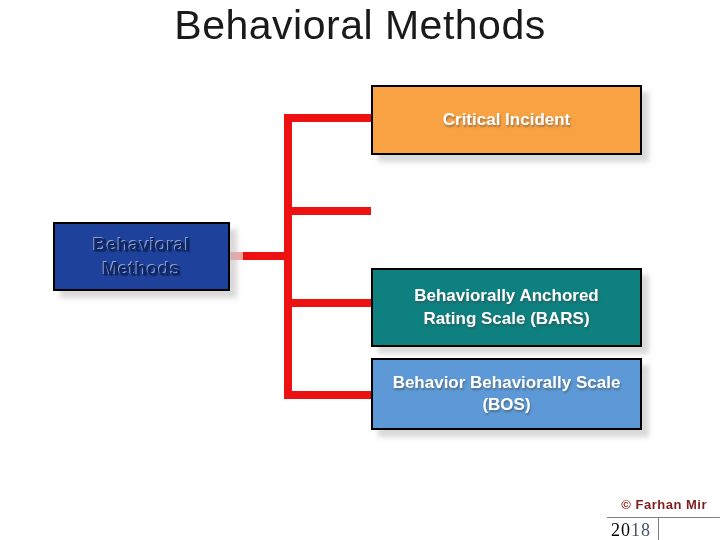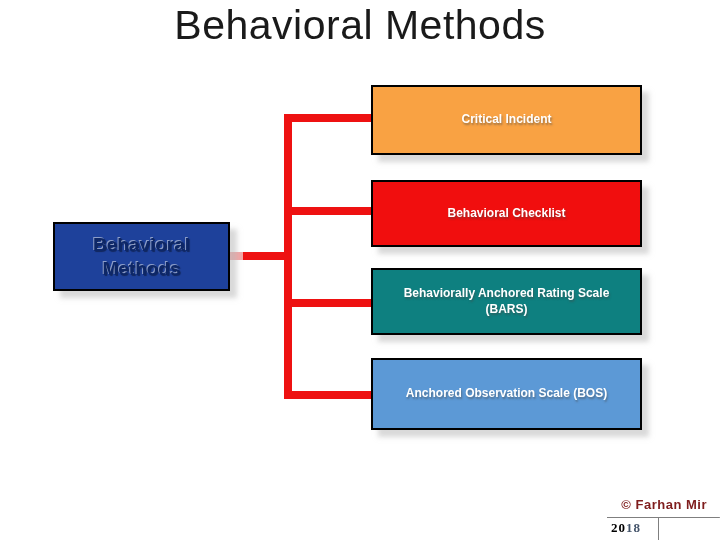--- a/index.html
+++ b/index.html
@@ -44,31 +44,31 @@
   .root-node .label {
     font-size: 19px;
     font-weight: 700;
     color: #0D2768;
     line-height: 1.25;
     text-shadow: -1px -1px 0 rgba(200,208,225,0.65), 1px 1px 1px rgba(0,0,0,0.4);
     padding: 0 8px;
   }
 
   .child .label {
-    font-size: 12px;
+    font-size: 17px;
     font-weight: 700;
     color: #ffffff;
     line-height: 1.3;
     text-shadow: 1px 2px 2px rgba(70,70,70,0.5);
     padding: 0 18px;
   }
 
   .child-0 { left: 371px; top: 85px;  width: 271px; height: 70px; background: #F9A243; }
   .child-1 { left: 371px; top: 180px; width: 271px; height: 67px; background: #F10E0E; }
-  .child-2 { left: 371px; top: 268px; width: 271px; height: 67px; background: #0E8080; }
+  .child-2 { left: 371px; top: 268px; width: 271px; height: 79px; background: #0E8080; }
   .child-3 { left: 371px; top: 358px; width: 271px; height: 72px; background: #5C99D6; }
 
   .connector { position: absolute; background: #EE1111; }
   .conn-stub    { left: 230px; top: 252px; width: 62px; height: 8px; }
   .conn-stubcap { left: 230px; top: 252px; width: 13px; height: 8px; background: #F3A5A5; }
   .conn-trunk   { left: 284px; top: 114px; width: 8px;  height: 285px; }
   .conn-b1 { left: 284px; top: 114px; width: 87px; height: 8px; }
   .conn-b2 { left: 284px; top: 207px; width: 87px; height: 8px; }
   .conn-b3 { left: 284px; top: 299px; width: 87px; height: 8px; }
   .conn-b4 { left: 284px; top: 391px; width: 87px; height: 8px; }
@@ -92,22 +92,22 @@
   .footer-vline {
     position: absolute;
     left: 658px; top: 517px;
     width: 1px; height: 23px;
     background: #7f7f7f;
   }
   .slide-number {
     position: absolute;
     left: 611px; top: 520px;
     font-family: "Liberation Serif", serif;
-    font-size: 13px;
-    font-weight: 700;
+    font-size: 18px;
+    font-weight: 400;
     letter-spacing: 1px;
   }
   .year-prefix { color: #000000; }
   .year-suffix { color: #44546A; }
 </style>
 </head>
 <body>
 
 <div class="slide">
 
@@ -121,28 +121,25 @@
   <div class="connector conn-stub"></div>
   <div class="conn-stubcap" style="position:absolute;"></div>
 
   <div class="shape root-node">
     <span class="label">Behavioral Methods</span>
   </div>
 
   <div class="shape child child-0">
     <span class="label">Critical Incident</span>
   </div>
-  <div class="shape child child-1">
-    <span class="label">Behavioral Checklist</span>
-  </div>
   <div class="shape child child-2">
     <span class="label">Behaviorally Anchored Rating Scale (BARS)</span>
   </div>
   <div class="shape child child-3">
-    <span class="label">Anchored Observation Scale (BOS)</span>
+    <span class="label">Behavior Behaviorally Scale (BOS)</span>
   </div>
 
   <div class="watermark">© Farhan Mir</div>
   <div class="footer-hline"></div>
   <div class="footer-vline"></div>
   <div class="slide-number">
     <span class="year-prefix">20</span><span class="year-suffix">18</span>
   </div>
 
 </div>

